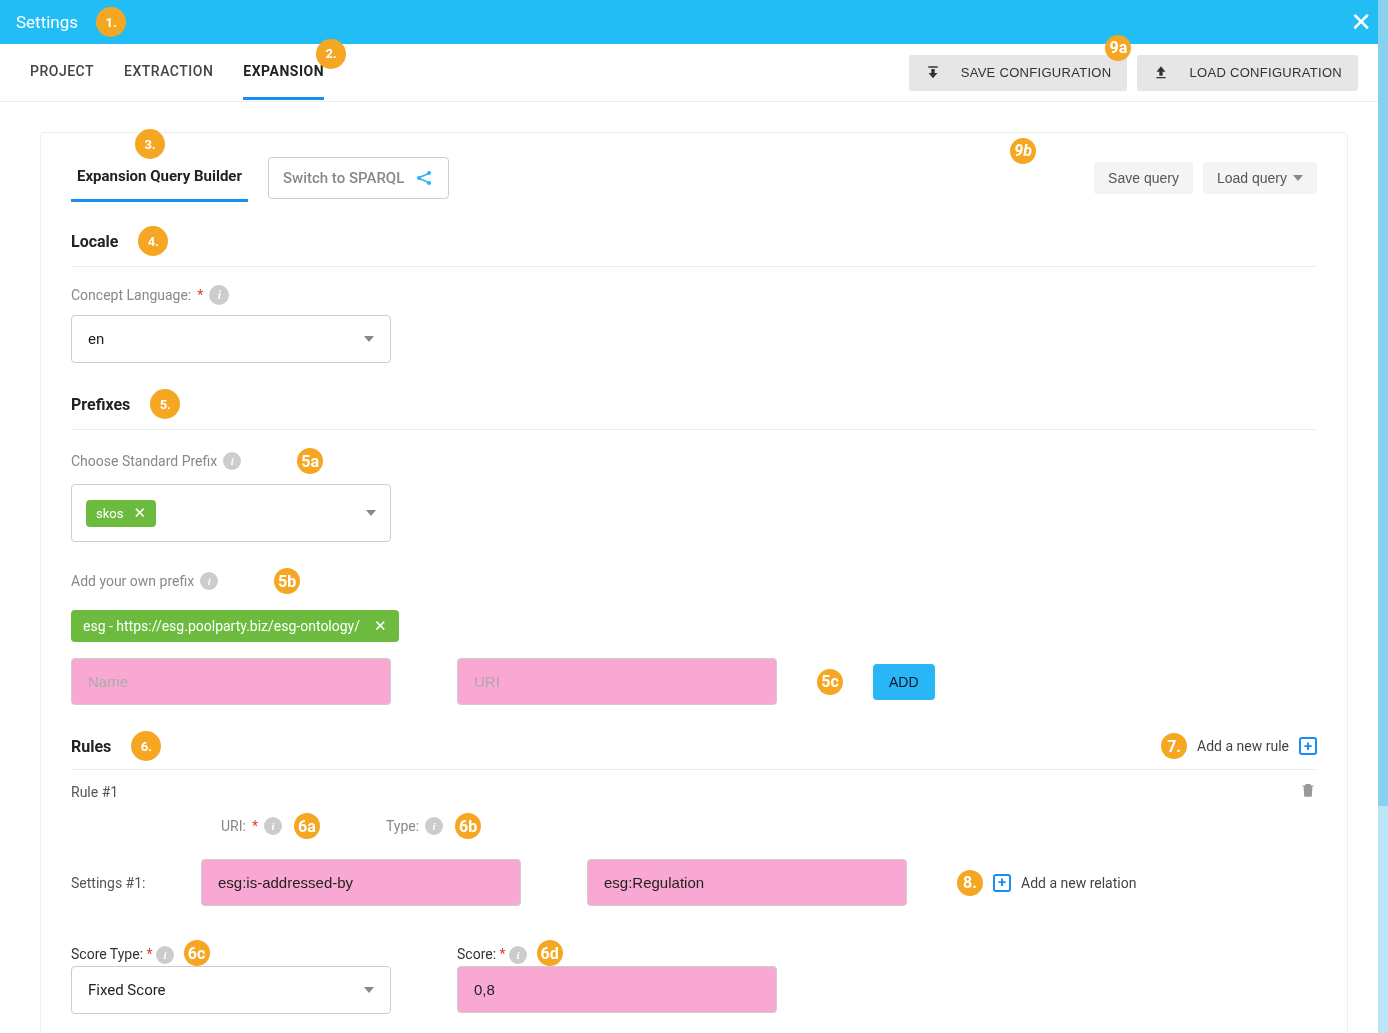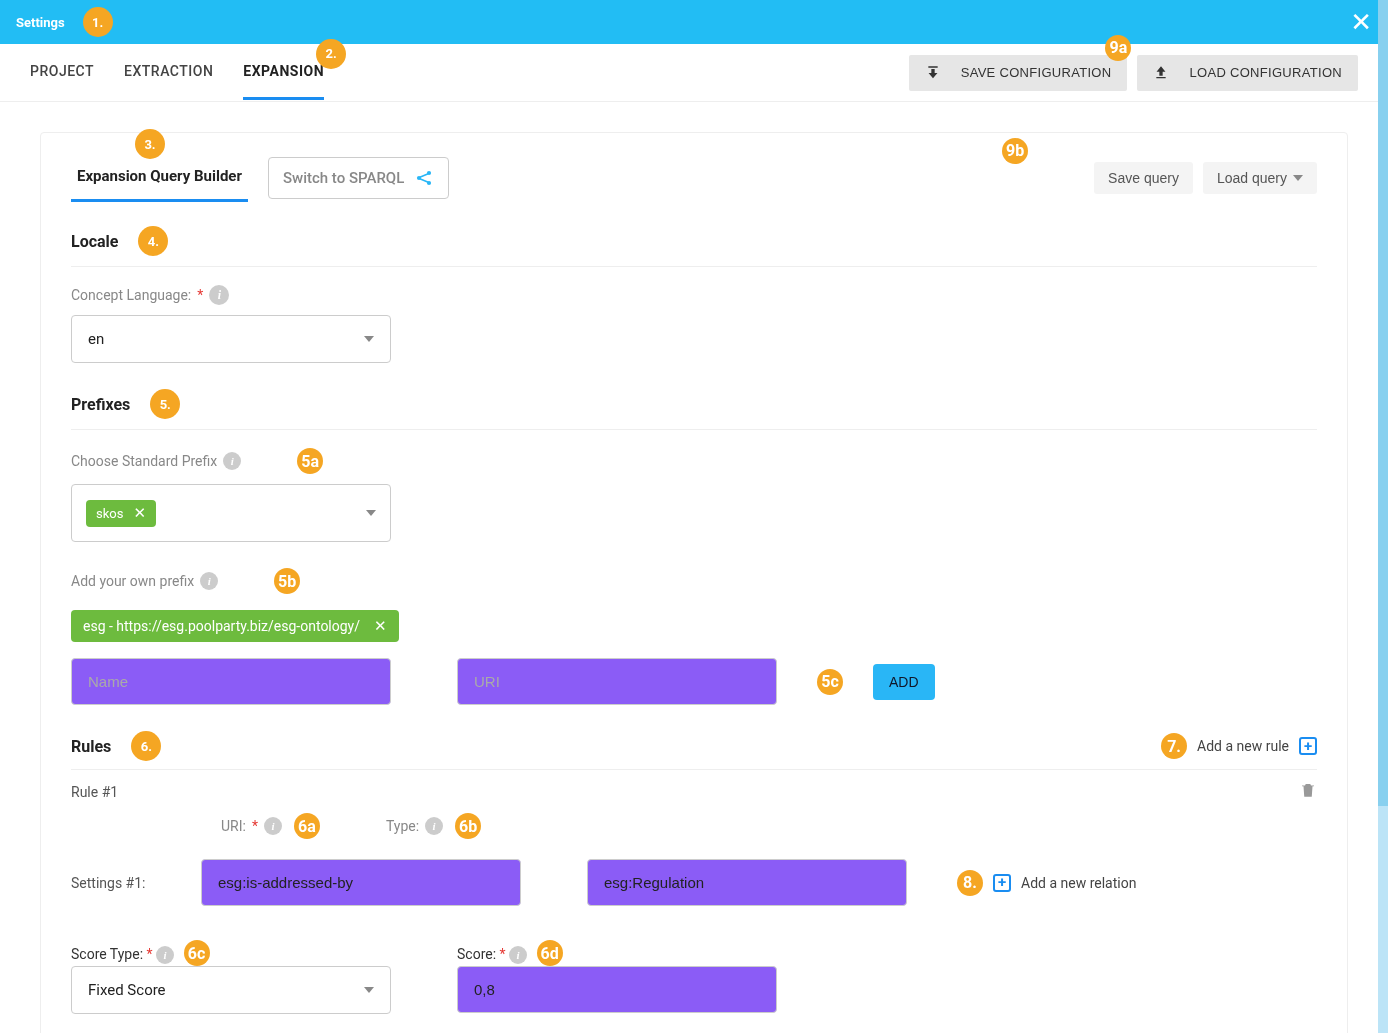--- a/index.html
+++ b/index.html
@@ -1,19 +1,19 @@
 <!DOCTYPE html>
 <html><head>
 <meta charset="utf-8">
 <style>
   * { box-sizing: border-box; margin: 0; padding: 0; }
   body { font-family: -apple-system, BlinkMacSystemFont, "Segoe UI", Roboto, Arial, sans-serif; font-size: 14px; color: #333; background: #fff; }
   
   .titlebar { background: #22bdf4; color: #fff; padding: 10px 16px; display: flex; align-items: center; justify-content: space-between; height: 44px; }
-  .titlebar-title { font-size: 13px; font-weight: 700; }
+  .titlebar-title { font-size: 17px; font-weight: 400; }
   .close-btn { font-size: 26px; cursor: pointer; font-weight: 300; line-height: 1; }
   
   .tabbar { display: flex; align-items: center; padding: 0 30px; border-bottom: 1px solid #eee; height: 58px; }
   .tabs { display: flex; gap: 30px; }
   .tab { padding: 18px 0; font-size: 14px; font-weight: 500; letter-spacing: 0.5px; color: #444; cursor: pointer; border-bottom: 3px solid transparent; }
   .tab.active { font-weight: 700; border-bottom-color: #1a8df1; color: #222; }
   .tabbar-actions { margin-left: auto; display: flex; gap: 10px; }
   .config-btn { background: #e6e6e6; border: none; padding: 10px 16px; font-size: 13px; font-weight: 500; letter-spacing: 0.3px; cursor: pointer; display: flex; align-items: center; gap: 20px; color: #333; border-radius: 2px; }
   
   .card { margin: 30px 40px; border: 1px solid #eee; border-radius: 4px; padding: 20px 30px 30px; }
@@ -35,21 +35,21 @@
   .select-box-value { font-size: 15px; color: #222; }
   .caret-down { width: 0; height: 0; border-left: 5px solid transparent; border-right: 5px solid transparent; border-top: 6px solid #888; }
   
   .chip { background: #6dbb3e; color: #fff; padding: 6px 10px; border-radius: 4px; font-size: 13px; display: inline-flex; align-items: center; gap: 10px; }
   .chip-close { cursor: pointer; font-size: 15px; line-height: 1; }
   .chip-select { border: 1px solid #ccc; border-radius: 4px; padding: 10px 14px; width: 320px; min-height: 58px; display: flex; align-items: center; justify-content: space-between; background: #fff; }
   .chip-row { display: inline-flex; margin-top: 6px; }
   .long-chip { background: #6dbb3e; color: #fff; padding: 8px 12px; border-radius: 4px; font-size: 14px; display: inline-flex; align-items: center; gap: 14px; }
   
   .prefix-inputs { display: flex; align-items: center; gap: 30px; margin-top: 16px; }
-  .text-input { border: 1px solid #ccc; border-radius: 4px; padding: 14px 16px; font-size: 15px; color: #222; background: #8b5cf6; }
+  .text-input { border: 1px solid #ccc; border-radius: 4px; padding: 14px 16px; font-size: 15px; color: #222; background: #f9a8d4; }
   .text-input::placeholder { color: #aaa; }
   .name-input { width: 320px; }
   .uri-input { width: 320px; margin-left: 36px; }
   .add-btn { background: #29b6f6; color: #0f172a; border: none; padding: 10px 16px; font-size: 14px; font-weight: 500; border-radius: 4px; cursor: pointer; }
   
   .rules-title-row { display: flex; align-items: center; padding-bottom: 8px; border-bottom: 1px solid #eee; }
   .rules-title { font-size: 16px; font-weight: 700; color: #222; }
   .add-rule-wrap { margin-left: auto; display: flex; align-items: center; gap: 10px; }
   .add-rule-label { font-size: 14px; color: #444; }
   .plus-box { width: 18px; height: 18px; border: 2px solid #1a8df1; border-radius: 3px; color: #1a8df1; display: flex; align-items: center; justify-content: center; font-size: 15px; font-weight: 700; cursor: pointer; line-height: 1; }
@@ -134,21 +134,21 @@
       <span>Switch to SPARQL</span>
       <svg width="20" height="20" viewBox="0 0 24 24">
           <circle cx="6" cy="12" r="2.5" fill="#29b6f6"></circle>
           <circle cx="18" cy="6" r="2.5" fill="#29b6f6"></circle>
           <circle cx="18" cy="18" r="2.5" fill="#29b6f6"></circle>
           <path stroke="#29b6f6" stroke-width="2" d="M7 11 L17 7 M7 13 L17 17" fill="none"></path>
         </svg>
     </div>
     <div class="query-actions">
       <div style="position:relative;">
-        <span class="badge badge-sm" style="position:absolute;top:-24px;right:56px;">9b</span>
+        <span class="badge badge-sm" style="position:absolute;top:-24px;right:48px;font-style:italic;">9b</span>
       </div>
       <button class="query-action">
         <span>Save query</span>
       </button>
       <button class="query-action">
         <span>Load query</span>
         <span class="caret-down"></span>
       </button>
     </div>
   </div>

